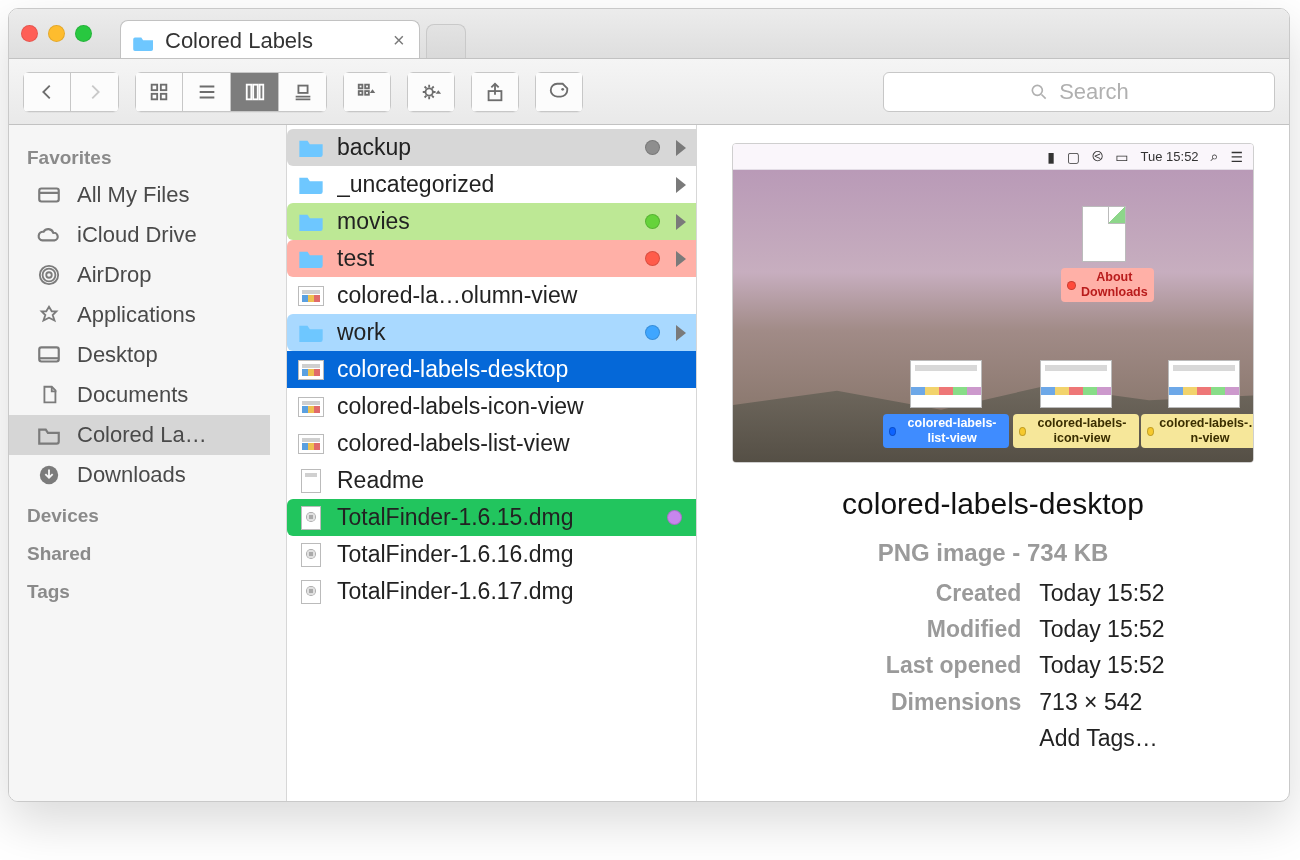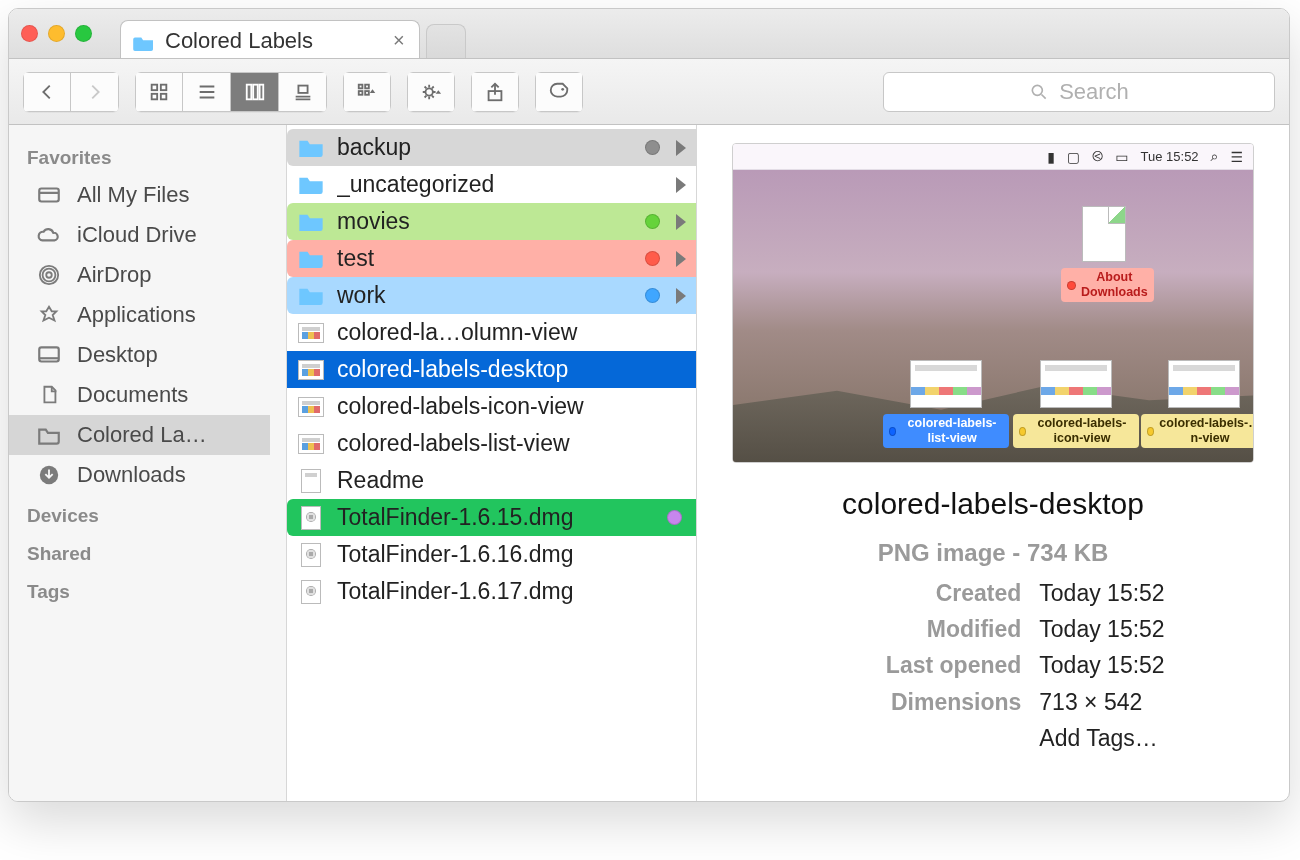--- a/index.html
+++ b/index.html
@@ -541,35 +541,35 @@
       <div class="row folder bg-red">
         <span class="ficon">
             <svg viewBox="0 0 24 20">
               <path d="M2 4h7l2 3h11v9a2 2 0 0 1-2 2H2z" fill="#6ec7ff"></path>
             </svg>
           </span>
         <span class="fname">test</span>
         <span class="tagdot dot-red"></span>
         <span class="arrow"></span>
       </div>
+      <div class="row">
+        <span class="ficon">
+            <span class="file-thumb"></span>
+          </span>
+        <span class="fname">colored-la…olumn-view</span>
+      </div>
       <div class="row folder bg-blue">
         <span class="ficon">
             <svg viewBox="0 0 24 20">
               <path d="M2 4h7l2 3h11v9a2 2 0 0 1-2 2H2z" fill="#6ec7ff"></path>
             </svg>
           </span>
         <span class="fname">work</span>
         <span class="tagdot dot-blue"></span>
         <span class="arrow"></span>
-      </div>
-      <div class="row">
-        <span class="ficon">
-            <span class="file-thumb"></span>
-          </span>
-        <span class="fname">colored-la…olumn-view</span>
       </div>
       <div class="row selected">
         <span class="ficon">
             <span class="file-thumb"></span>
           </span>
         <span class="fname">colored-labels-desktop</span>
       </div>
       <div class="row">
         <span class="ficon">
             <span class="file-thumb"></span>

